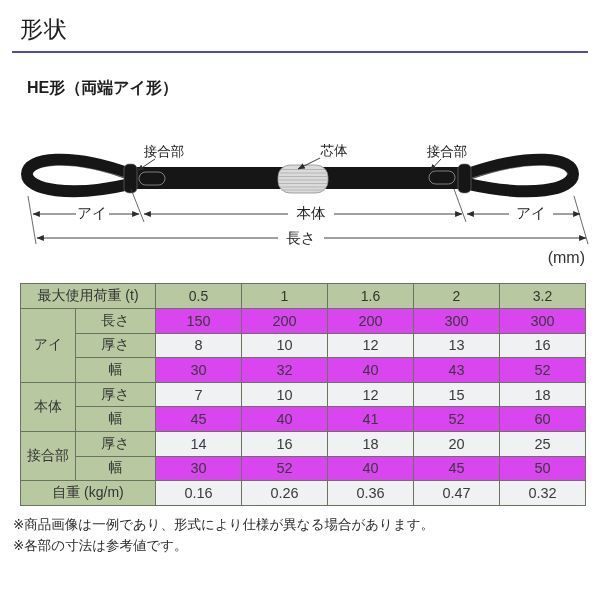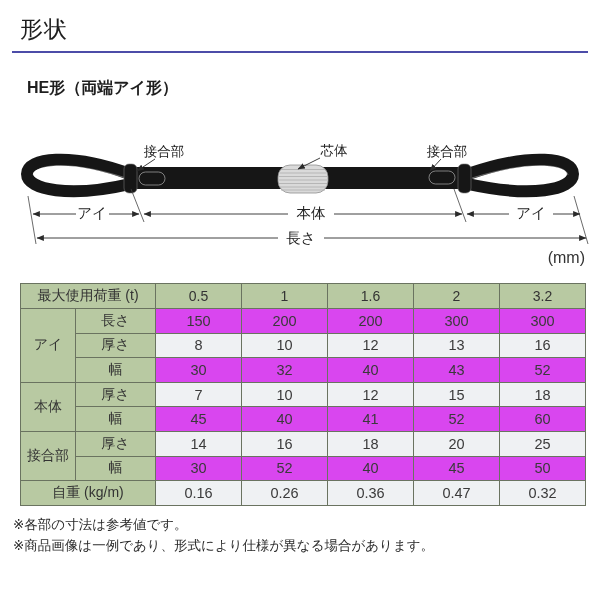--- a/index.html
+++ b/index.html
@@ -230,17 +230,17 @@
       <td class="val">0.16</td>
       <td class="val">0.26</td>
       <td class="val">0.36</td>
       <td class="val">0.47</td>
       <td class="val">0.32</td>
     </tr>
   </tbody>
     </table>
 
   <div class="footnotes">
+    <div>※商品画像は一例であり、形式により仕様が異なる場合があります。</div>
     <div>※各部の寸法は参考値です。</div>
-    <div>※商品画像は一例であり、形式により仕様が異なる場合があります。</div>
   </div>
 
 </div>
 
 </body></html>

